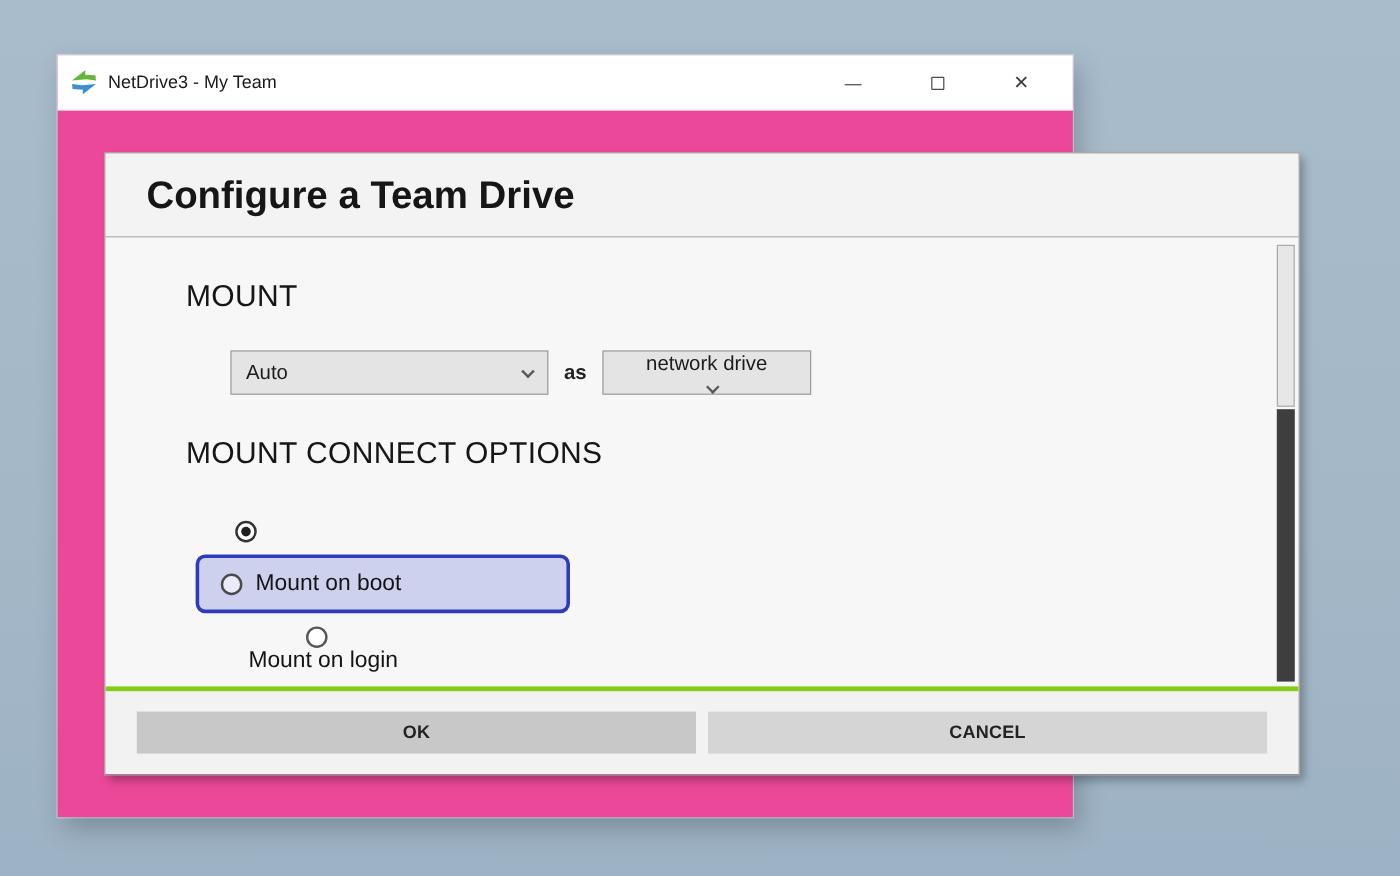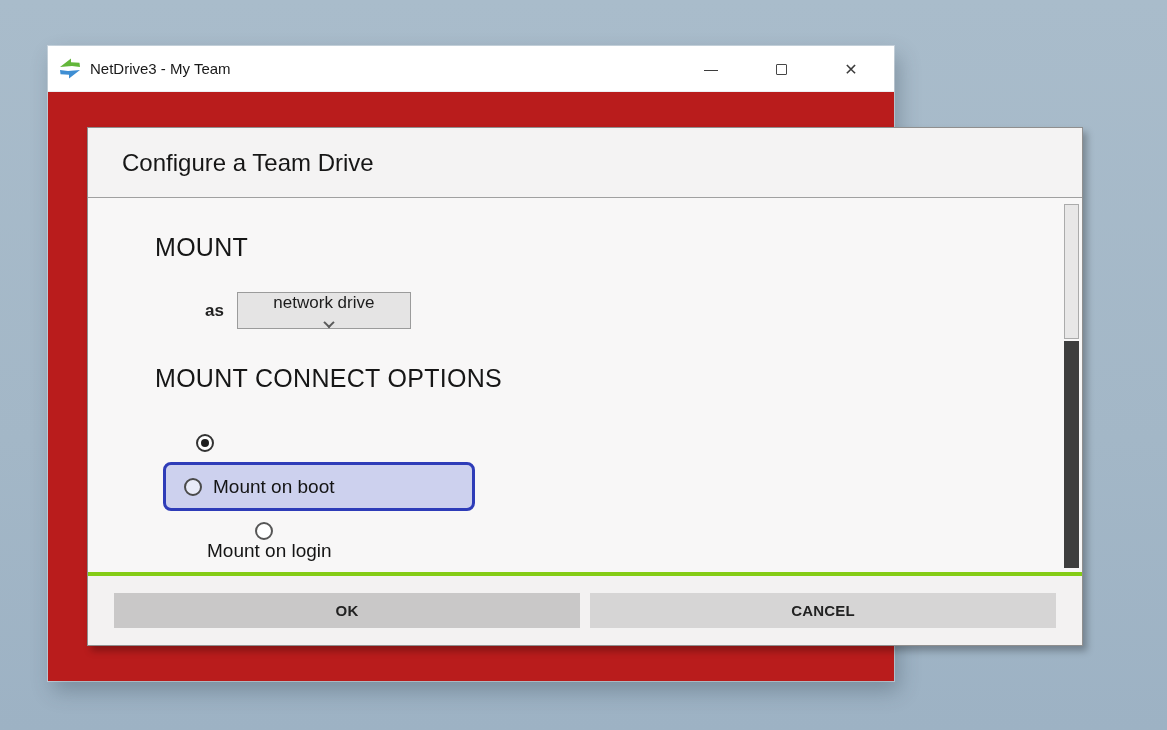--- a/index.html
+++ b/index.html
@@ -6,21 +6,21 @@
   html,body { width:1167px; height:730px; overflow:hidden; }
   body {
     font-family:"Liberation Sans", sans-serif;
     background:linear-gradient(180deg,#a9bccb 0%,#a3b7c7 60%,#9db2c4 100%);
     position:relative; color:#1a1a1a;
   }
 
   
   .window {
     position:absolute; left:48px; top:46px; width:846px; height:635px;
-    background:#b91c1c;
+    background:#ec4899;
     box-shadow:0 0 0 1px rgba(255,255,255,0.35), 5px 10px 20px rgba(40,55,70,0.30);
   }
   .titlebar {
     height:46px; background:#ffffff; display:flex; align-items:center;
     padding-left:10px; position:relative; border-bottom:1px solid #eceff2;
   }
   .app-icon { width:24px; height:22px; margin-right:8px; flex:0 0 auto; }
   .title-text { font-size:15px; color:#191919; }
   .win-controls { position:absolute; right:20px; top:0; height:46px; display:flex; }
   .win-btn {
@@ -35,21 +35,21 @@
   .dialog {
     position:absolute; left:39px; top:81px; width:996px; height:519px;
     background:#f8f7f7; border:1px solid #8f8f8f;
     box-shadow:4px 5px 7px rgba(0,0,0,0.28);
     display:flex; flex-direction:column;
   }
   .dialog-header {
     height:70px; background:#f4f3f3; border-bottom:1px solid #a0a0a0;
     display:flex; align-items:center; padding-left:34px; flex:0 0 auto;
   }
-  .dialog-title { font-size:24px; color:#161616; }
+  .dialog-title { font-size:32px; color:#161616;font-weight:bold; }
 
   .dialog-content {
     flex:1 1 auto; position:relative; background:#f8f7f7;
     border-bottom:4px solid #84cc16; overflow:hidden;
   }
 
   .section-heading { position:absolute; font-size:25px; color:#161616; letter-spacing:0.3px; }
   .heading-mount { left:67px; top:35px; }
   .heading-autoconnect { left:67px; top:166px; }
 
@@ -139,20 +139,24 @@
 
     <div class="dialog-header">
       <span class="dialog-title">Configure a Team Drive</span>
     </div>
 
     <div class="dialog-content">
 
       <div class="section-heading heading-mount">MOUNT</div>
 
       <div class="mount-row">
+        <div class="selectbox select-mode">
+          <span class="sel-text">Auto</span>
+          <span class="chev"></span>
+        </div>
         <span class="as-label">as</span>
         <div class="selectbox select-target">
           <span class="sel-text">network drive</span>
           <span class="chev"></span>
         </div>
       </div>
 
       <div class="section-heading heading-autoconnect">MOUNT CONNECT OPTIONS</div>
 
       <div class="radio-row radio-row-1">

